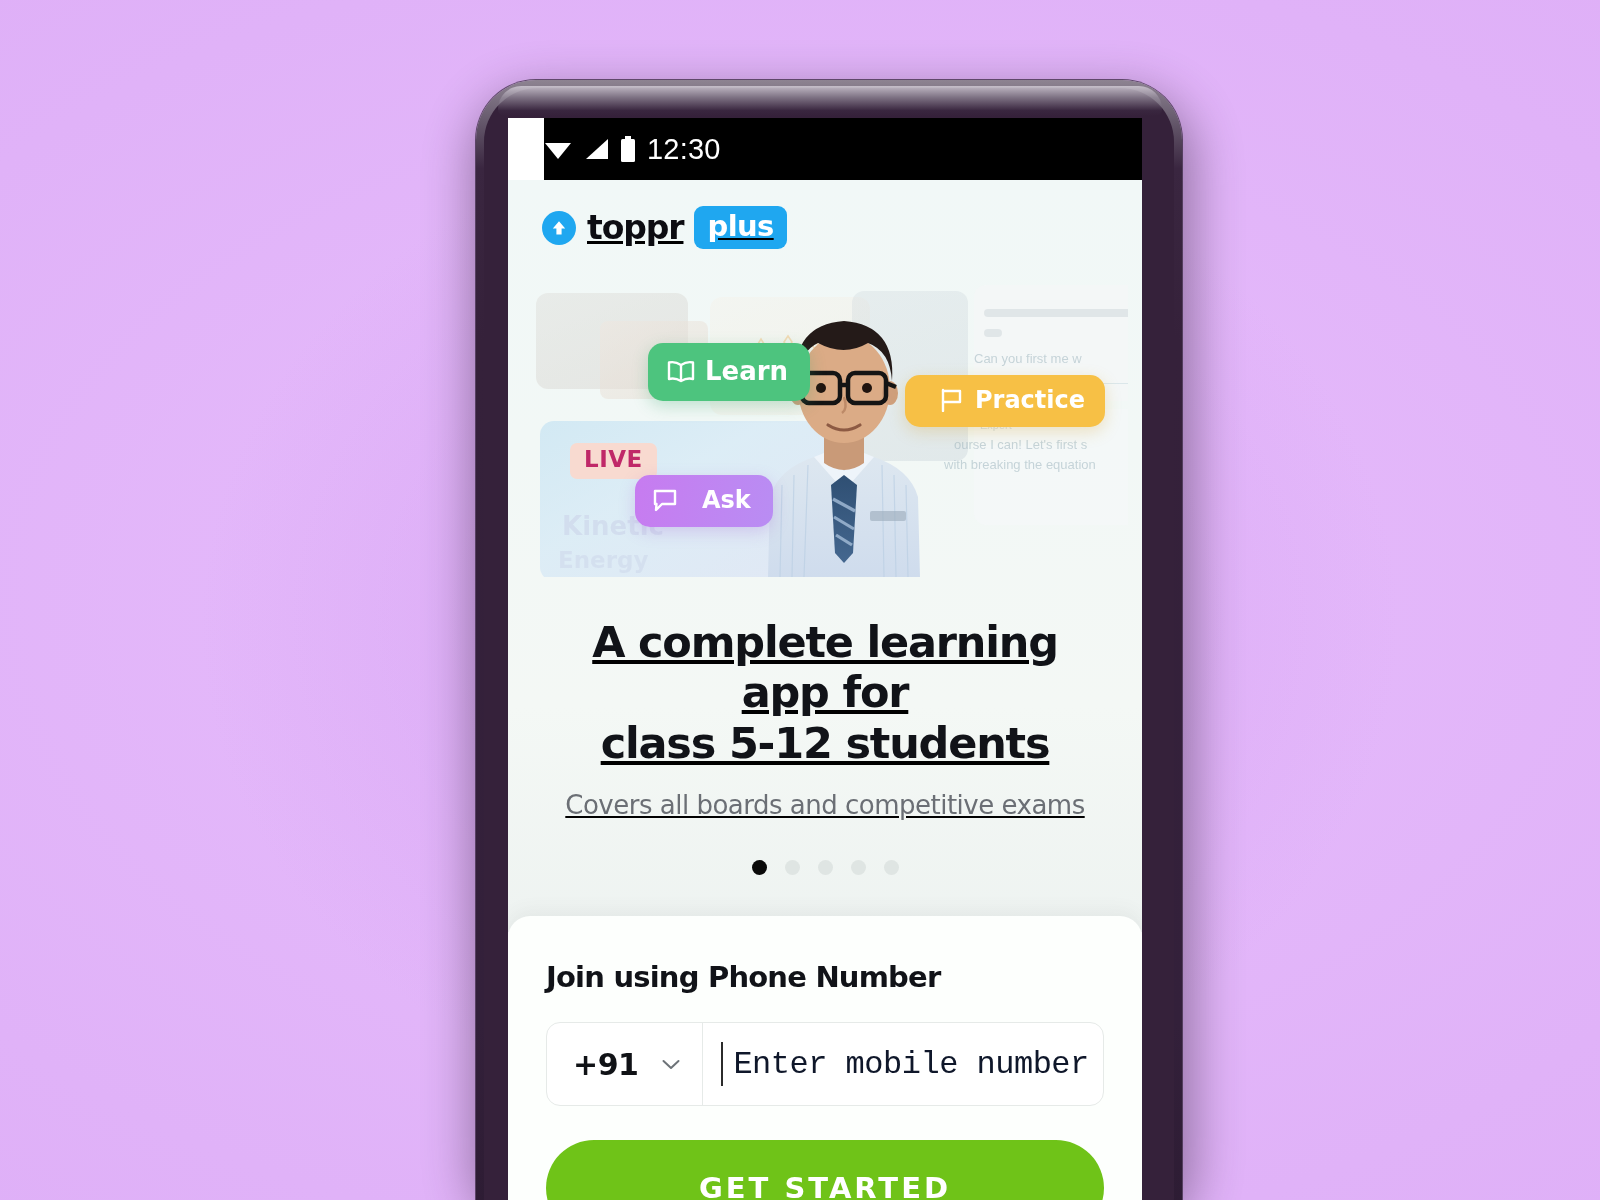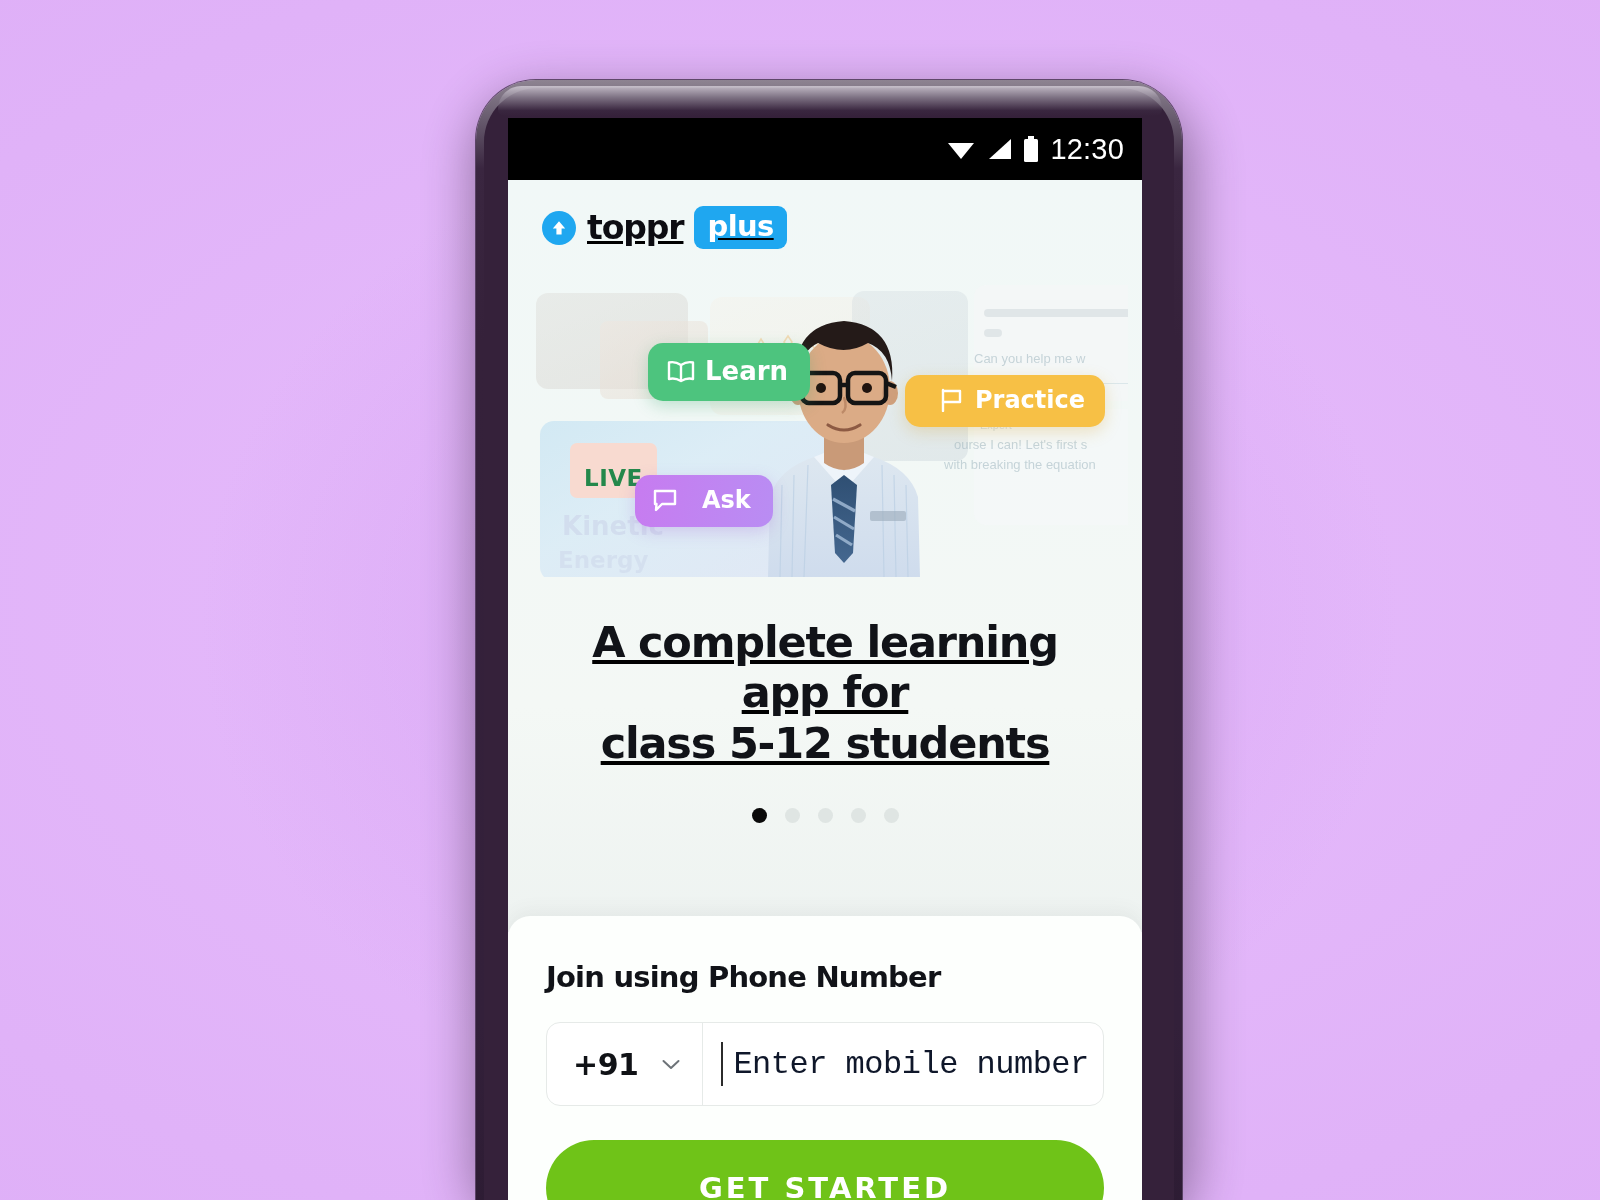--- a/index.html
+++ b/index.html
@@ -58,22 +58,22 @@
     position:absolute;
     left:508px; top:118px;
     width:634px; height:1082px;
     background:#ffffff;
     overflow:hidden;
   }
 
   
   .statusbar{
     height:62px; background:#000;
-    display:flex; align-items:center; justify-content:flex-end;
-    padding-right:18px; gap:11px;
+    display:flex; align-items:center; 
+    padding-right:18px; gap:11px;margin-left:36px;
   }
   .wifi-icon{ width:28px; height:22px; }
   .signal-icon{ width:26px; height:22px; }
   .battery-icon{ width:16px; height:26px; }
   .clock{
     color:#fff; font-size:29px; letter-spacing:.2px;
     font-family:"Liberation Sans", sans-serif;
   }
 
   
@@ -141,23 +141,23 @@
   .ghost-text.t1b{ left:462px; top:44px; width:18px; height:8px; background:#cfd9dd; border-radius:4px; color:transparent;}
   .ghost-text.t2{ left:452px; top:66px; }
   .ghost-text.t3{ left:458px; top:134px; font-size:11px; color:#b8c6cc; }
   .ghost-text.t4{ left:432px; top:152px; }
   .ghost-text.t5{ left:422px; top:172px; }
   .ghost-text.t6{ left:250px; top:70px; color:#b9ada0; }
   .divider-line{ position:absolute; left:456px; top:98px; width:168px; height:1px; background:#dbe7ea; }
 
   .live-tag{
     position:absolute; left:48px; top:158px;
-    background:#fbd9cd; color:#15803d;
+    background:#fbd9cd; color:#be185d;
     font-size:23px; font-weight:bold;
-    padding:22px 14px 7px; border-radius:7px;
+    padding:3px 14px 7px; border-radius:7px;
     letter-spacing:.5px; opacity:.92;
     font-family:"DejaVu Sans", sans-serif;
   }
   .kinetic-text{
     position:absolute; left:40px; top:226px;
     color:#cfd9ec; font-size:26px; font-weight:bold; opacity:.75;
     font-family:"DejaVu Sans", sans-serif;
   }
   .kinetic-text2{
     position:absolute; left:36px; top:262px;
@@ -334,21 +334,21 @@
         <div class="card-a2"></div>
         <div class="card-d"></div>
         <div class="card-c"></div>
         <div class="card-b"></div>
         <div class="card-e"></div>
         <div class="card-f"></div>
 
         <div class="ghost-text t1"></div>
         <div class="ghost-text t1b"></div>
         <div class="divider-line"></div>
-        <div class="ghost-text t2">Can you help me w</div>
+        <div class="ghost-text t2">Can you first me w</div>
         <div class="ghost-text t3">Expert</div>
         <div class="ghost-text t4">ourse I can! Let's first s</div>
         <div class="ghost-text t5">with breaking the equation</div>
         <div class="ghost-text t6">t Answe</div>
 
         <svg class="sparkles" viewBox="0 0 86 22">
           <g fill="none" stroke="#f2c98f" stroke-width="1.6">
             <path d="M8 11 L11 6 L14 11 L11 16 Z"></path>
             <path d="M34 9 L38 3 L42 9 L38 15 Z"></path>
             <path d="M62 12 L65 8 L68 12 L65 16 Z"></path>
@@ -445,20 +445,21 @@
           <span>Ask</span>
         </div>
 
       </div>
     </div>
 
     <div class="headline">
       <div>A complete learning app for</div>
       <div>class 5-12 students</div>
     </div>
+    <div class="subhead">Covers all boards and competitive exams</div>
 
     <div class="dots">
       <span class="dot active"></span>
       <span class="dot"></span>
       <span class="dot"></span>
       <span class="dot"></span>
       <span class="dot"></span>
     </div>
   </div>
 

